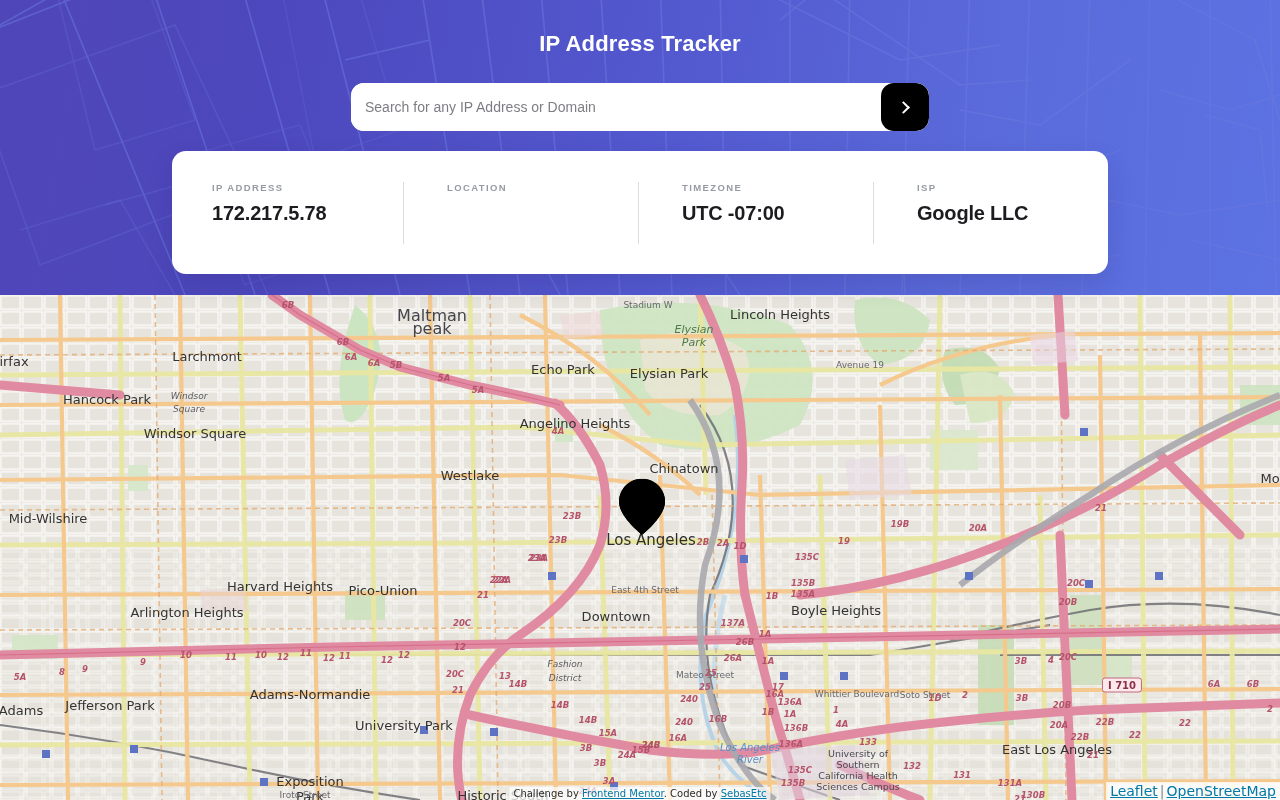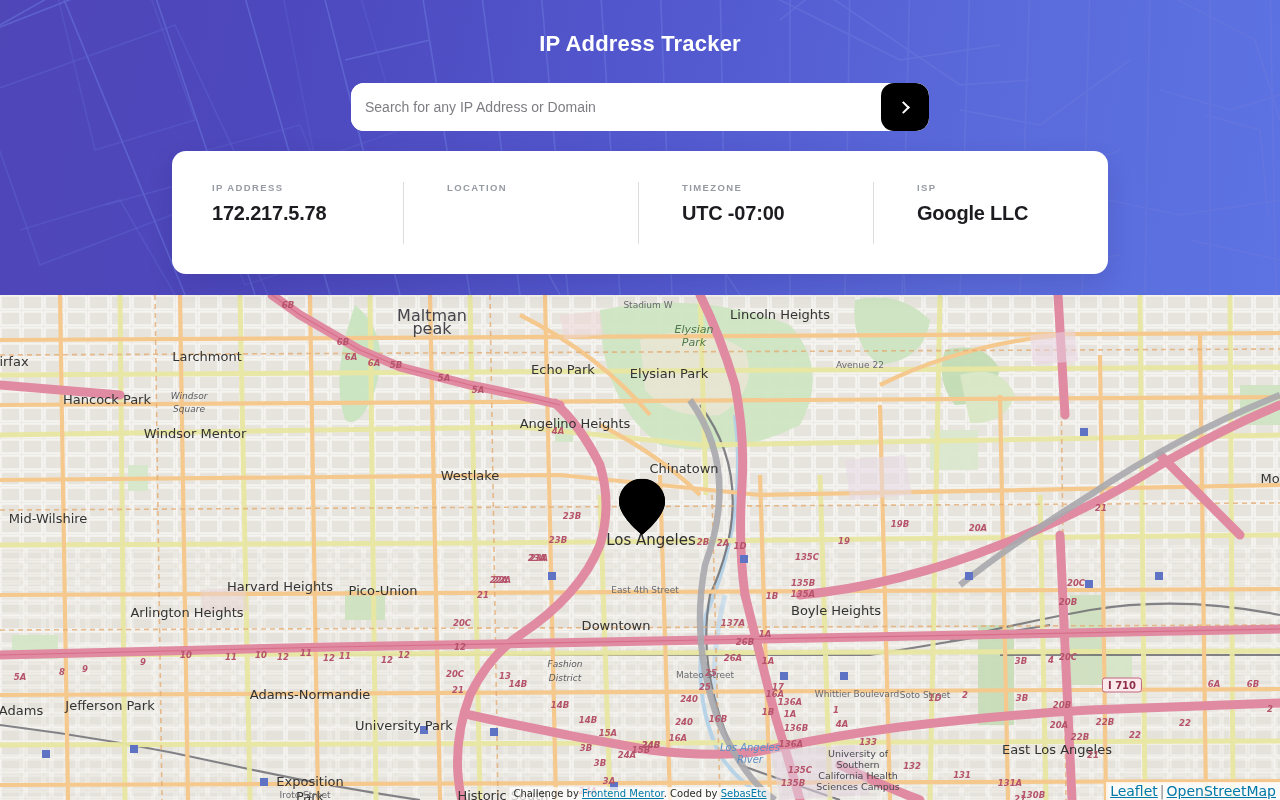--- a/index.html
+++ b/index.html
@@ -480,34 +480,34 @@
         <path d="M1030 40 L1075 36 L1078 66 L1033 70 Z" fill="#ead6e4"></path>
       </g>
     </svg>
 
     <div id="map-labels">
         <div class="map-label ml-place" style="left: 14px; top: 66px;">irfax</div>
         <div class="map-label ml-place" style="left: 207px; top: 61px;">Larchmont</div>
         <div class="map-label ml-place" style="left: 107px; top: 104px;">Hancock Park</div>
         <div class="map-label ml-small" style="left: 189px; top: 101px; text-align: center;">Windsor</div>
         <div class="map-label ml-small" style="left: 189px; top: 114px;">Square</div>
-        <div class="map-label ml-place" style="left: 195px; top: 138px;">Windsor Mentor</div>
+        <div class="map-label ml-place" style="left: 195px; top: 138px;">Windsor Square</div>
         <div class="map-label ml-place" style="left: 48px; top: 223px;">Mid-Wilshire</div>
         <div class="map-label ml-hood" style="left: 432px; top: 20px;">Maltman</div>
         <div class="map-label ml-hood" style="left: 432px; top: 33px;">peak</div>
         <div class="map-label ml-place" style="left: 563px; top: 74px;">Echo Park</div>
         <div class="map-label ml-place" style="left: 669px; top: 78px;">Elysian Park</div>
         <div class="map-label ml-park" style="left: 694px; top: 34px;">Elysian</div>
         <div class="map-label ml-park" style="left: 694px; top: 47px;">Park</div>
         <div class="map-label ml-place" style="left: 575px; top: 128px;">Angelino Heights</div>
         <div class="map-label ml-place" style="left: 684px; top: 173px;">Chinatown</div>
         <div class="map-label ml-place" style="left: 470px; top: 180px;">Westlake</div>
         <div class="map-label ml-place" style="left: 780px; top: 19px;">Lincoln Heights</div>
         <div class="map-label ml-place-lg" style="left: 651px; top: 245px;">Los Angeles</div>
-        <div class="map-label ml-place" style="left: 616px; top: 330px;">Downtown</div>
+        <div class="map-label ml-place" style="left: 616px; top: 321px;">Downtown</div>
         <div class="map-label ml-small" style="left: 565px; top: 369px;">Fashion</div>
         <div class="map-label ml-small" style="left: 565px; top: 383px;">District</div>
         <div class="map-label ml-place" style="left: 836px; top: 315px;">Boyle Heights</div>
         <div class="map-label ml-place" style="left: 503px; top: 500px;">Historic South</div>
         <div class="map-label ml-place" style="left: 280px; top: 291px;">Harvard Heights</div>
         <div class="map-label ml-place" style="left: 383px; top: 295px;">Pico-Union</div>
         <div class="map-label ml-place" style="left: 187px; top: 317px;">Arlington Heights</div>
         <div class="map-label ml-place" style="left: 310px; top: 399px;">Adams-Normandie</div>
         <div class="map-label ml-place" style="left: 110px; top: 410px;">Jefferson Park</div>
         <div class="map-label ml-place" style="left: 21px; top: 415px;">Adams</div>
@@ -517,21 +517,21 @@
         <div class="map-label ml-place" style="left: 1057px; top: 454px;">East Los Angeles</div>
         <div class="map-label ml-place" style="left: 1270px; top: 183px;">Mo</div>
         <div class="map-label ml-water" style="left: 750px; top: 452px;">Los Angeles</div>
         <div class="map-label ml-water" style="left: 750px; top: 464px;">River</div>
         <div class="map-label ml-street" style="left: 645px; top: 295px;">East 4th Street</div>
         <div class="map-label ml-street" style="left: 705px; top: 380px;">Mateo Street</div>
         <div class="map-label ml-street" style="left: 925px; top: 400px;">Soto Street</div>
         <div class="map-label ml-street" style="left: 305px; top: 500px;">Iroto Street</div>
         <div class="map-label ml-street" style="left: 857px; top: 399px;">Whittier Boulevard</div>
         <div class="map-label ml-street" style="left: 648px; top: 10px;">Stadium W</div>
-        <div class="map-label ml-street" style="left: 860px; top: 70px;">Avenue 22</div>
+        <div class="map-label ml-street" style="left: 860px; top: 70px;">Avenue 19</div>
       </div>
     <div id="map-hwy-labels">
         <div class="map-label ml-hwy" style="left: 288px; top: 10px;">6B</div>
         <div class="map-label ml-hwy" style="left: 343px; top: 47px;">6B</div>
         <div class="map-label ml-hwy" style="left: 351px; top: 62px;">6A</div>
         <div class="map-label ml-hwy" style="left: 374px; top: 68px;">6A</div>
         <div class="map-label ml-hwy" style="left: 396px; top: 70px;">5B</div>
         <div class="map-label ml-hwy" style="left: 444px; top: 83px;">5A</div>
         <div class="map-label ml-hwy" style="left: 478px; top: 95px;">5A</div>
         <div class="map-label ml-hwy" style="left: 558px; top: 136px;">4A</div>

